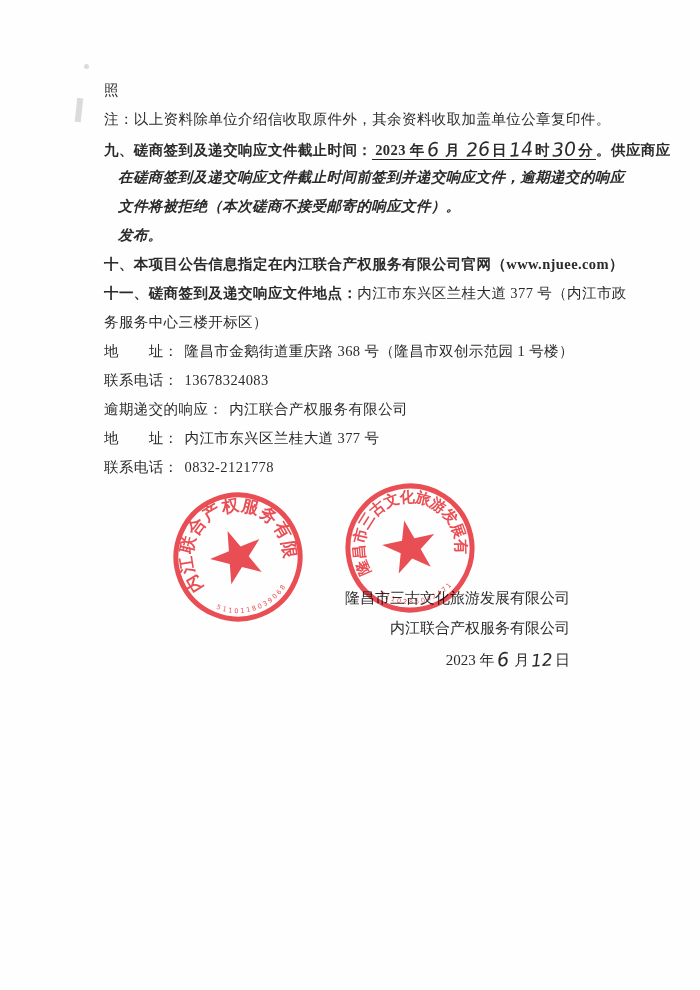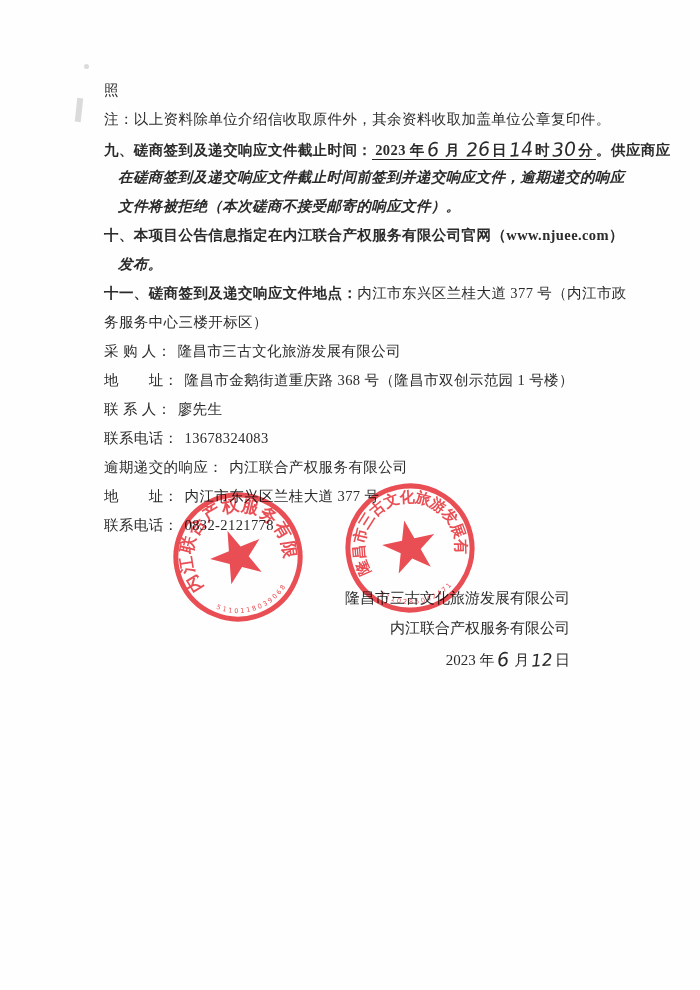--- a/index.html
+++ b/index.html
@@ -52,37 +52,31 @@
 
     <div class="line">注：以上资料除单位介绍信收取原件外，其余资料收取加盖单位公章复印件。</div>
 
     <div class="line b">
       <span>九、磋商签到及递交响应文件截止时间：</span><span class="u-date"><span>2023</span> <span>年</span><span class="hw">6</span> <span>月</span> <span class="hw">26</span><span>日</span><span class="hw">14</span><span>时</span><span class="hw">30</span><span>分</span></span><span>。供应商应</span>
     </div>
 
     <div class="line b ind">在磋商签到及递交响应文件截止时间前签到并递交响应文件，逾期递交的响应</div>
     <div class="line b ind">文件将被拒绝（本次磋商不接受邮寄的响应文件）。</div>
 
+    <div class="line b ind">发布。</div>
     <div class="line b">十、本项目公告信息指定在内江联合产权服务有限公司官网（www.njuee.com）</div>
-    <div class="line b ind">发布。</div>
 
     <div class="line">
       <span class="b">十一、磋商签到及递交响应文件地点：</span><span>内江市东兴区兰桂大道 377 号（内江市政</span>
     </div>
     <div class="line">务服务中心三楼开标区）</div>
 
 
     <div class="line">
-      <span class="contact-label">采 购 人：</span><span class="contact-value">隆昌市三古文化旅游发展有限公司</span>
-    </div>
-    <div class="line">
       <span class="contact-label">地　　址：</span><span class="contact-value">隆昌市金鹅街道重庆路 368 号（隆昌市双创示范园 1 号楼）</span>
-    </div>
-    <div class="line">
-      <span class="contact-label">联 系 人：</span><span class="contact-value">廖先生</span>
     </div>
     <div class="line">
       <span class="contact-label">联系电话：</span><span class="contact-value">13678324083</span>
     </div>
     <div class="line">
       <span class="contact-label">逾期递交的响应：</span><span class="contact-value">内江联合产权服务有限公司</span>
     </div>
     <div class="line">
       <span class="contact-label">地　　址：</span><span class="contact-value">内江市东兴区兰桂大道 377 号</span>
     </div>

